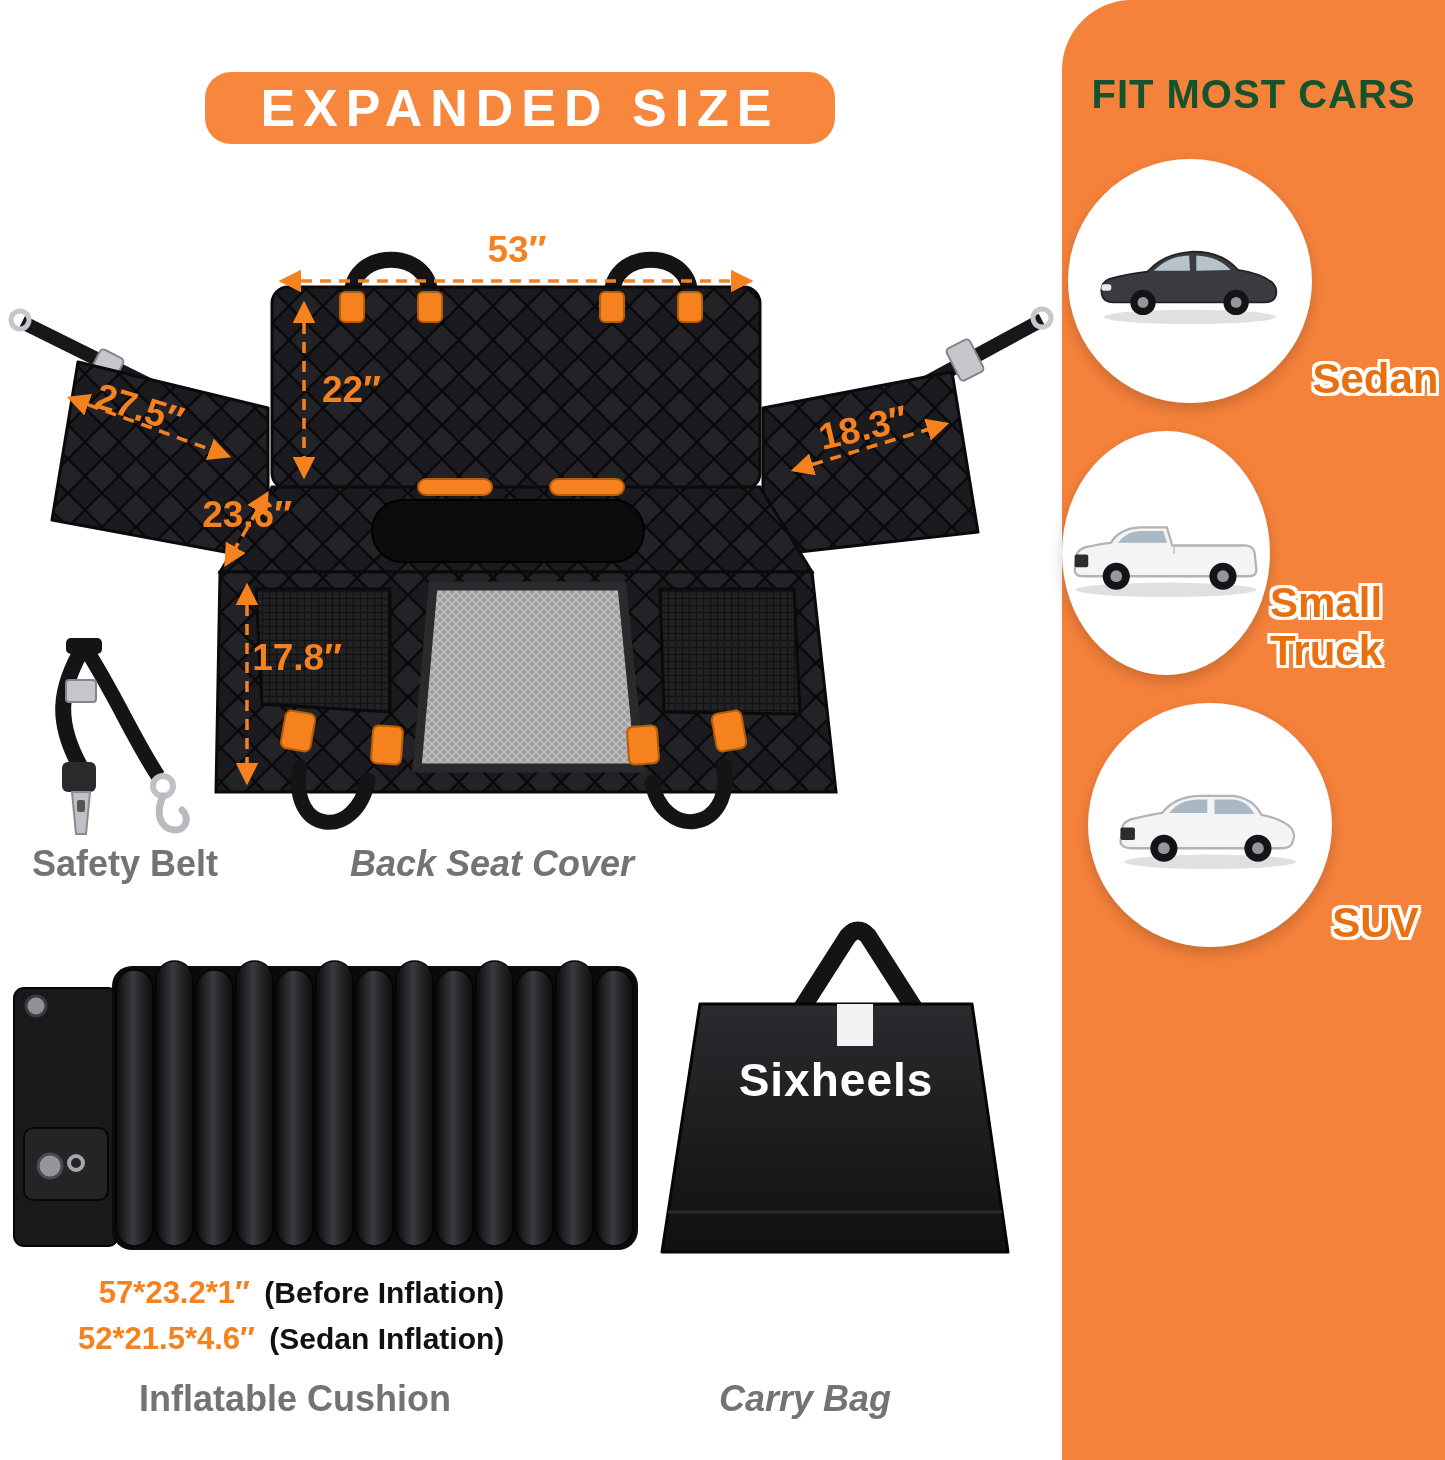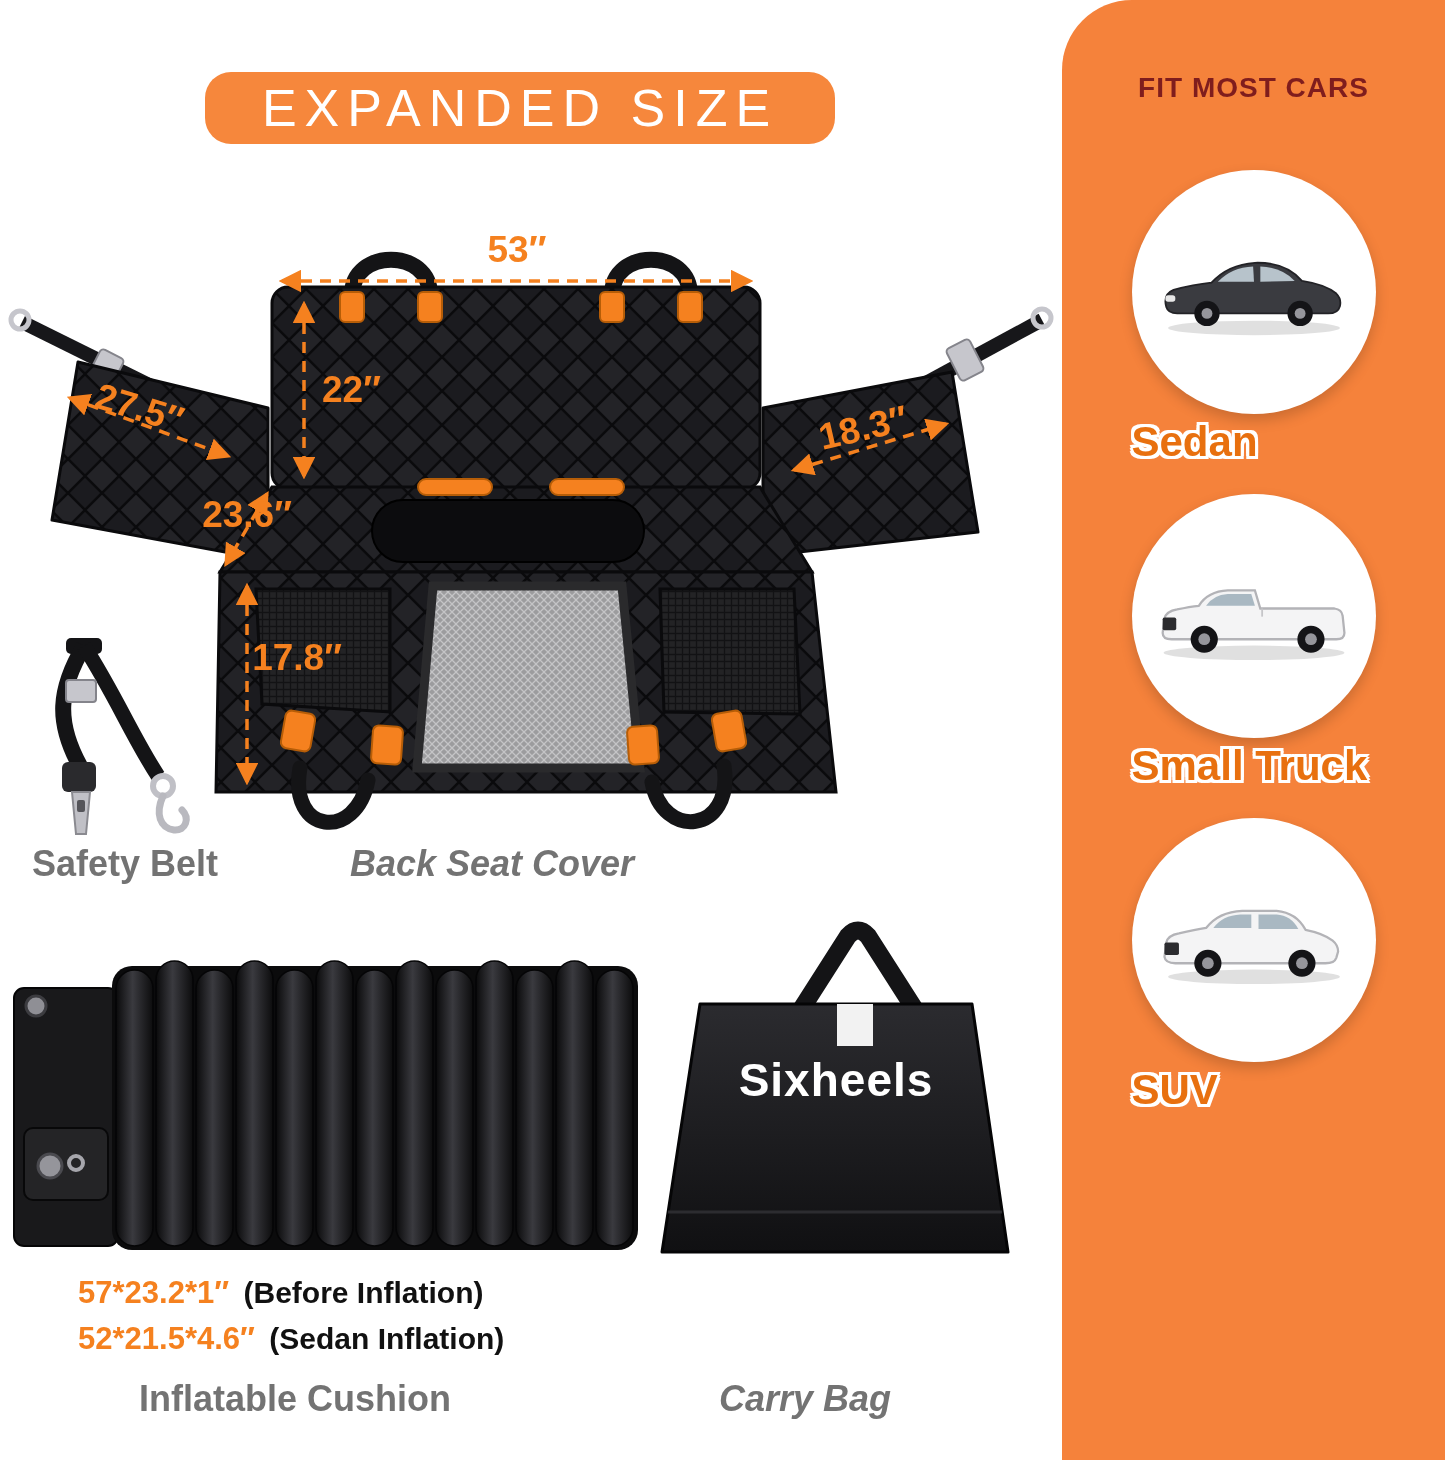--- a/index.html
+++ b/index.html
@@ -3,43 +3,43 @@
 <meta charset="utf-8">
 <style>
   * { margin:0; padding:0; box-sizing:border-box; }
   html,body { width:1445px; height:1460px; }
   body { font-family:"Liberation Sans", sans-serif; background:#ffffff; overflow:hidden; }
   .stage { position:relative; width:1445px; height:1460px; background:#ffffff; }
 
   
   .banner { position:absolute; left:205px; top:72px; width:630px; height:72px;
             background:#F6873C; border-radius:26px; display:flex; align-items:center; justify-content:center; }
-  .banner-text { color:#ffffff; font-size:52px; font-weight:normal; letter-spacing:8px; }
+  .banner-text { color:#ffffff; font-size:52px; font-weight:bold; letter-spacing:8px; }
 
   
   .illustration { position:absolute; left:0; top:0; width:1062px; height:1460px; }
   .dims line { stroke:#F5811F; stroke-width:3.5; stroke-dasharray:11 8; fill:none; }
   .dims text { fill:#F5811F; font-size:37px; font-weight:bold; font-family:"Liberation Sans",sans-serif; }
   .brand { fill:#ffffff; font-size:46px; font-weight:bold; letter-spacing:1px; font-family:"Liberation Sans",sans-serif; }
 
   
   .part-label { position:absolute; text-align:center; font-size:36px; font-weight:bold; color:#737373; }
 
   
-  .specs { position:absolute; left:78px; top:1270px; }
+  .specs { position:absolute; left:78px; top:1270px;text-align:right; }
   .spec-line { height:46px; line-height:46px; white-space:nowrap; }
   .spec-size { color:#F5811F; font-size:31px; font-weight:bold; }
   .spec-note { color:#111111; font-size:30px; font-weight:bold; margin-left:10px; }
 
   
   .sidebar { position:absolute; left:1062px; top:0; width:383px; height:1460px;
              background:#F5823B; border-top-left-radius:70px;
              display:flex; flex-direction:column; align-items:center; padding-top:72px; }
-  .sidebar-title { color:#7f1d1d; font-size:28px; font-weight:bold; letter-spacing:1px; margin-bottom:66px; }
-  .vehicle { display:flex; flex-direction:column; align-items:flex-start; margin-bottom:28px; }
+  .sidebar-title { color:#14532d; font-size:40px; font-weight:bold; letter-spacing:1px; margin-bottom:42px; }
+  .vehicle { display:flex; flex-direction:row; align-items:flex-end; margin-bottom:28px; }
   .vehicle-circle { width:244px; height:244px; border-radius:50%; background:#ffffff;
                     display:flex; align-items:center; justify-content:center;
                     box-shadow:0 6px 14px rgba(0,0,0,0.18); }
   .car-img { width:208px; height:auto; }
   .vehicle-label { margin-top:4px; font-size:42px; font-weight:bold; color:#E8700F;
                    text-shadow:-3px -3px 0 #fff, 3px -3px 0 #fff, -3px 3px 0 #fff, 3px 3px 0 #fff,
                                0 -3px 0 #fff, 0 3px 0 #fff, -3px 0 0 #fff, 3px 0 0 #fff; }
 </style>
 </head>
 <body>

